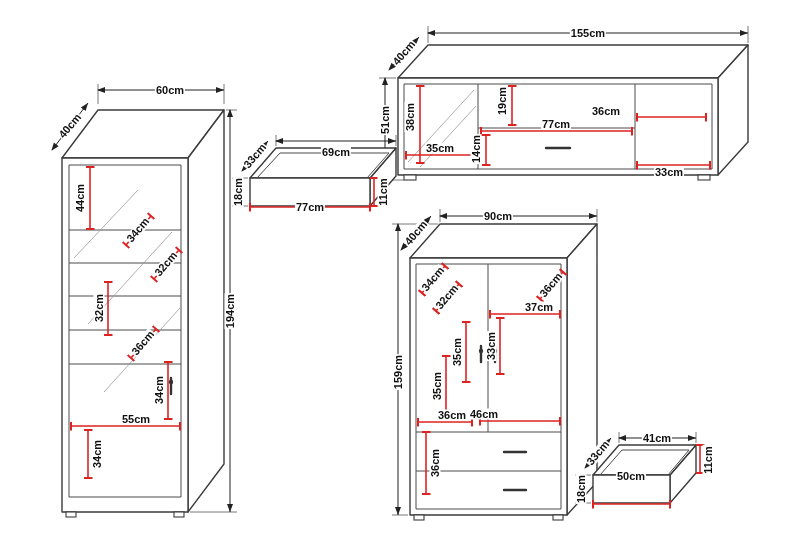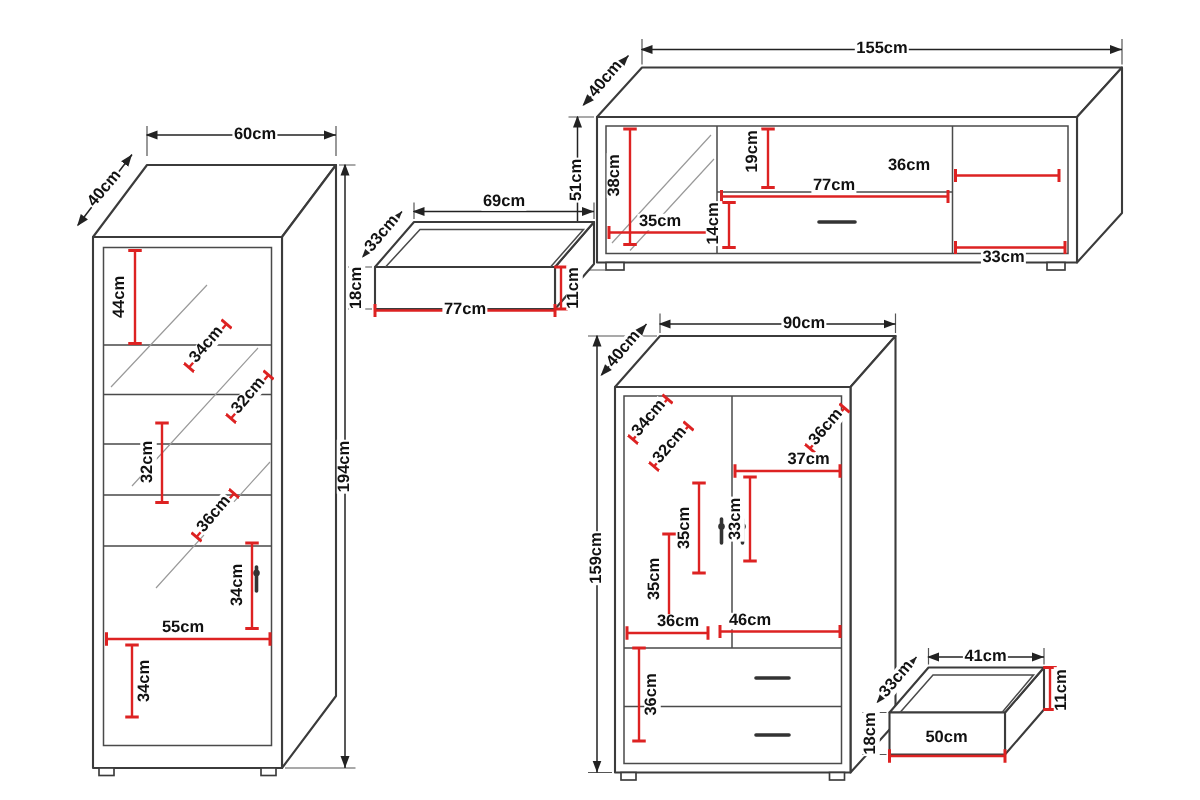--- a/index.html
+++ b/index.html
@@ -172,53 +172,53 @@
 
 <span class="lbl r50" style="left:70px;top:126px">40cm</span>
 <span class="lbl" style="left:170px;top:90px">60cm</span>
 <span class="lbl r90" style="left:230px;top:311px">194cm</span>
 <span class="lbl r90" style="left:80px;top:198px">44cm</span>
 <span class="lbl r50" style="left:138px;top:230px">34cm</span>
 <span class="lbl r50" style="left:166px;top:264px">32cm</span>
 <span class="lbl r90" style="left:99px;top:308px">32cm</span>
 <span class="lbl r50" style="left:143px;top:343px">36cm</span>
 <span class="lbl r90" style="left:159px;top:390px">34cm</span>
-<span class="lbl" style="left:122px;top:419px">55cm</span>
+<span class="lbl" style="left:136px;top:419px">55cm</span>
 <span class="lbl r90" style="left:97px;top:454px">34cm</span>
 
 <span class="lbl r50" style="left:404px;top:53px">40cm</span>
 <span class="lbl" style="left:588px;top:33px">155cm</span>
 <span class="lbl r90" style="left:385px;top:120px">51cm</span>
 <span class="lbl r90" style="left:410px;top:117px">38cm</span>
 <span class="lbl r90" style="left:502px;top:101px">19cm</span>
 <span class="lbl" style="left:440px;top:148px">35cm</span>
 <span class="lbl r90" style="left:476px;top:149px">14cm</span>
 <span class="lbl" style="left:556px;top:124px">77cm</span>
 <span class="lbl" style="left:606px;top:111px">36cm</span>
 <span class="lbl" style="left:669px;top:172px">33cm</span>
 
 <span class="lbl r50" style="left:255px;top:156px">33cm</span>
-<span class="lbl" style="left:336px;top:135px">69cm</span>
+<span class="lbl" style="left:336px;top:152px">69cm</span>
 <span class="lbl r90" style="left:238px;top:192px">18cm</span>
 <span class="lbl" style="left:310px;top:207px">77cm</span>
 <span class="lbl r90" style="left:383px;top:192px">11cm</span>
 
 <span class="lbl r50" style="left:416px;top:233px">40cm</span>
-<span class="lbl" style="left:536px;top:216px">90cm</span>
+<span class="lbl" style="left:498px;top:216px">90cm</span>
 <span class="lbl r90" style="left:398px;top:372px">159cm</span>
 <span class="lbl r50" style="left:433px;top:279px">34cm</span>
 <span class="lbl r50" style="left:447px;top:297px">32cm</span>
 <span class="lbl r50" style="left:551px;top:285px">36cm</span>
 <span class="lbl" style="left:539px;top:307px">37cm</span>
 <span class="lbl r90" style="left:457px;top:352px">35cm</span>
 <span class="lbl r90" style="left:491px;top:346px">33cm</span>
 <span class="lbl r90" style="left:437px;top:386px">35cm</span>
 <span class="lbl" style="left:452px;top:415px">36cm</span>
-<span class="lbl" style="left:500px;top:414px">46cm</span>
+<span class="lbl" style="left:484px;top:414px">46cm</span>
 <span class="lbl r90" style="left:435px;top:463px">36cm</span>
 
 <span class="lbl r50" style="left:598px;top:453px">33cm</span>
 <span class="lbl" style="left:657px;top:438px">41cm</span>
 <span class="lbl r90" style="left:581px;top:489px">18cm</span>
-<span class="lbl" style="left:631px;top:492px">50cm</span>
+<span class="lbl" style="left:631px;top:476px">50cm</span>
 <span class="lbl r90" style="left:708px;top:460px">11cm</span>
 
 </div>
 
 </body></html>

